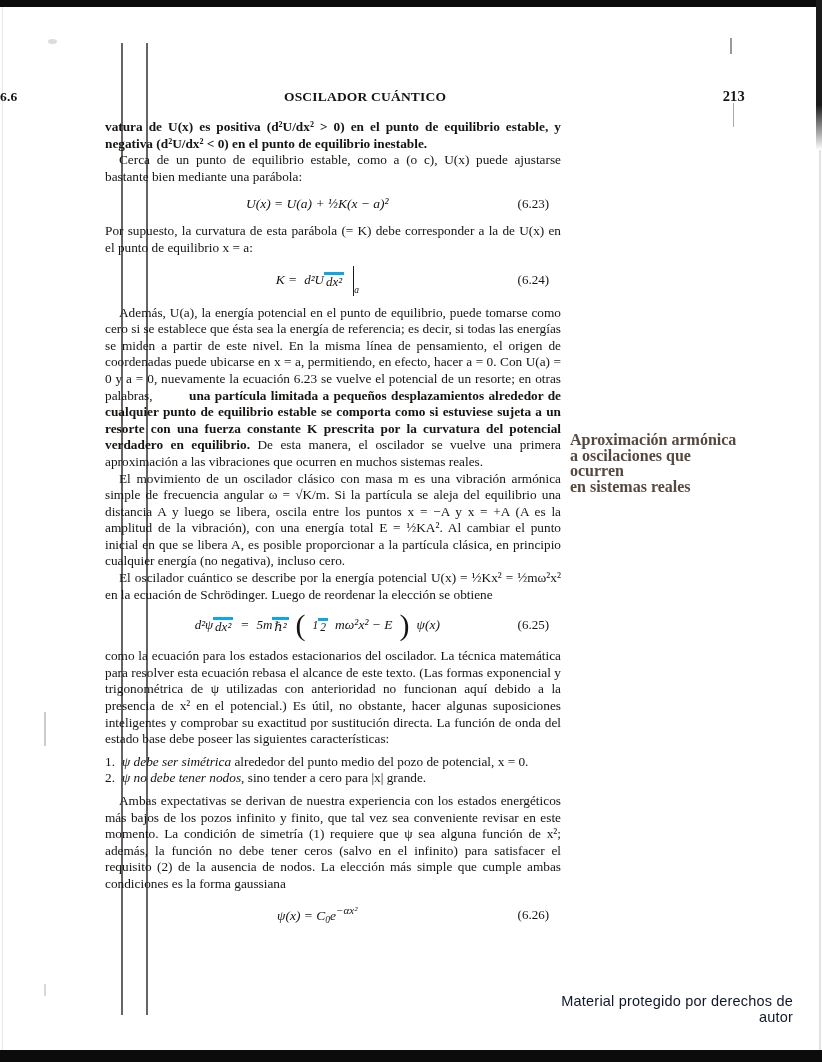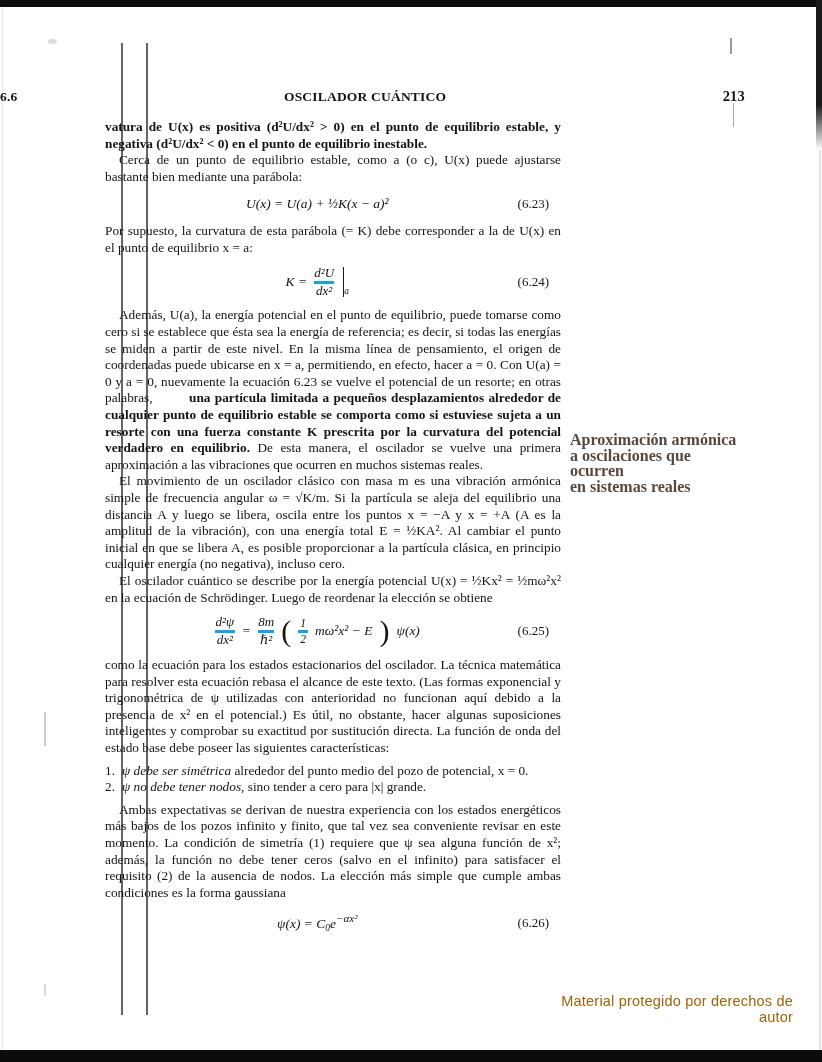--- a/index.html
+++ b/index.html
@@ -34,21 +34,21 @@
         line-height:16.6px;text-align:justify;}
   .column p{margin:0;}
   .indent{text-indent:14px;}
   .boldtxt{font-weight:bold;margin-left:32px;}
   .itvar{font-style:italic;}
 
   .equation{display:flex;align-items:center;margin:9px 12px;min-height:20px;}
   .eq-body{flex:1;display:flex;justify-content:center;align-items:center;gap:7px;
         font-style:italic;font-size:13.5px;}
   .eq-number{font-style:normal;font-size:13px;}
-  .frac{display:inline-flex;flex-direction:column;align-items:center;line-height:1.15;
+  .frac{display:inline-flex;flex-direction:row;align-items:center;line-height:1.15;
         vertical-align:middle;font-size:13px;}
   .frac .den{border-top:3px solid #0ea5e9;padding:0 2px;}
   .frac.small{font-size:11.5px;line-height:1.1;}
   .bigparen{font-size:30px;font-style:normal;font-weight:300;line-height:0.9;
         transform:translateY(-1px);}
   .evalwrap{display:inline-flex;align-items:flex-end;margin-left:2px;}
   .evalbar{display:inline-block;width:1px;height:30px;background:#1a1a1a;}
   .evalsub{font-size:9.5px;margin-bottom:-3px;}
   sup.eqsup{font-size:11px;font-style:italic;}
   sub.eqsub{font-size:9.5px;}
@@ -58,21 +58,21 @@
   .numlist .marker{width:17px;flex:none;}
   .numlist .litxt{flex:1;}
 
   
   .margin-note{position:absolute;left:570px;top:432px;width:170px;font-weight:bold;
         font-size:16px;line-height:15.6px;color:#55483e;text-align:left;}
 
   
   .watermark{position:absolute;left:528px;top:993px;width:265px;text-align:right;
         font-family:"Liberation Sans","DejaVu Sans",sans-serif;font-size:14.5px;
-        color:#a16207;letter-spacing:.2px;}
+        color:#0f172a;letter-spacing:.2px;}
 </style>
 </head>
 <body>
 
 <div id="scan">
 
   <div class="bar-top"></div>
   <div class="bar-bottom"></div>
   <div class="edge-right-dark"></div>
   <div class="edge-right-light"></div>
@@ -126,21 +126,21 @@
     <p class="indent">El oscilador cuántico se describe por la energía potencial U(x) = ½Kx² = ½mω²x² en la ecuación de Schrödinger. Luego de reordenar la elección se obtiene</p>
 
     <div class="equation">
       <span class="eq-body">
         <span class="frac">
             <span class="num">d²ψ</span>
             <span class="den">dx²</span>
           </span>
         <span>=</span>
         <span class="frac">
-            <span class="num">8m</span>
+            <span class="num">5m</span>
             <span class="den">ℏ²</span>
           </span>
         <span class="bigparen">(</span>
         <span class="frac small">
             <span class="num">1</span>
             <span class="den">2</span>
           </span>
         <span>mω²x² − E</span>
         <span class="bigparen">)</span>
         <span>ψ(x)</span>

